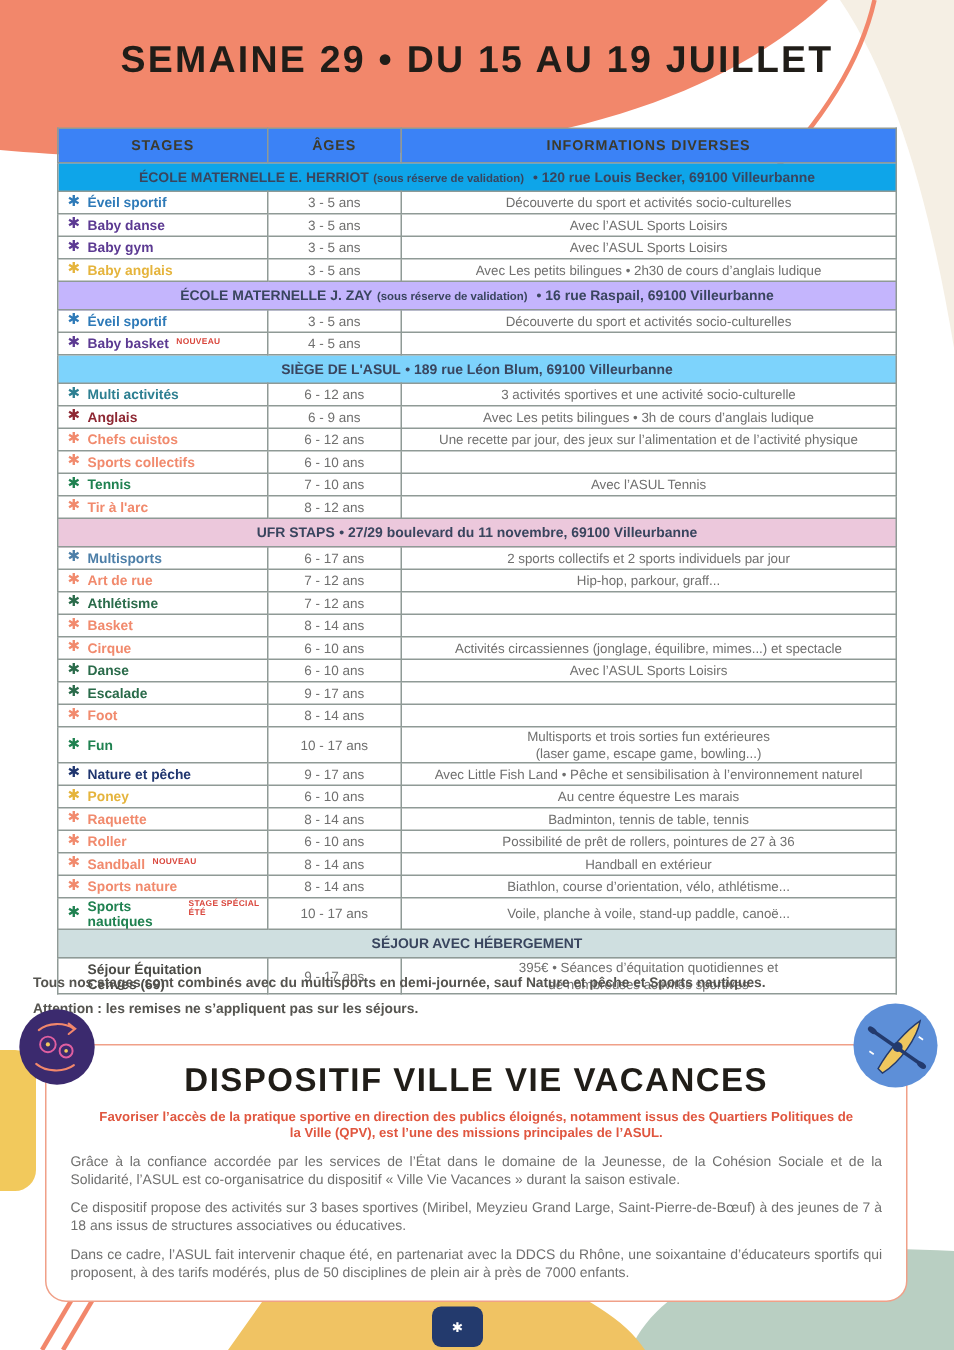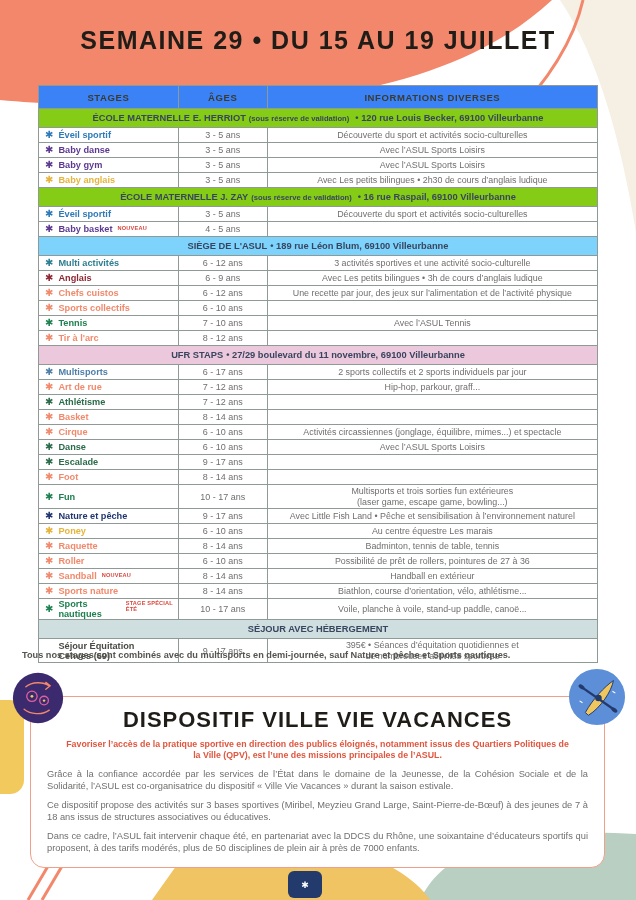--- a/index.html
+++ b/index.html
@@ -90,21 +90,21 @@
         </colgroup>
       <thead>
         <tr class="head-row">
           <th>STAGES</th>
           <th>ÂGES</th>
           <th>INFORMATIONS DIVERSES</th>
         </tr>
       </thead>
       <tbody>
           <tr>
-            <td colspan="3" class="section-cell" style="background: #84cc16;"><span class="sec-title">ÉCOLE MATERNELLE E. HERRIOT</span><span class="sec-note">(sous réserve de validation)</span><span class="sec-addr">• 120 rue Louis Becker, 69100 Villeurbanne</span></td>
+            <td colspan="3" class="section-cell" style="background: #0ea5e9;"><span class="sec-title">ÉCOLE MATERNELLE E. HERRIOT</span><span class="sec-note">(sous réserve de validation)</span><span class="sec-addr">• 120 rue Louis Becker, 69100 Villeurbanne</span></td>
           </tr>
           <tr class="stage-row">
             <td class="stage-cell">
               <div class="stage-flex">
                 <span class="star" style="color: rgb(46, 122, 184);">✱</span>
                 <span class="stage-name" style="color: rgb(46, 122, 184);">Éveil sportif</span>
               </div>
             </td>
             <td class="age-cell">3 - 5 ans</td>
             <td class="info-cell">Découverte du sport et activités socio-culturelles</td>
@@ -133,21 +133,21 @@
             <td class="stage-cell">
               <div class="stage-flex">
                 <span class="star" style="color: rgb(229, 180, 60);">✱</span>
                 <span class="stage-name" style="color: rgb(229, 180, 60);">Baby anglais</span>
               </div>
             </td>
             <td class="age-cell">3 - 5 ans</td>
             <td class="info-cell">Avec Les petits bilingues • 2h30 de cours d’anglais ludique</td>
           </tr>
           <tr>
-            <td colspan="3" class="section-cell" style="background: #84cc16;"><span class="sec-title">ÉCOLE MATERNELLE J. ZAY</span><span class="sec-note">(sous réserve de validation)</span><span class="sec-addr">• 16 rue Raspail, 69100 Villeurbanne</span></td>
+            <td colspan="3" class="section-cell" style="background: #c4b5fd;"><span class="sec-title">ÉCOLE MATERNELLE J. ZAY</span><span class="sec-note">(sous réserve de validation)</span><span class="sec-addr">• 16 rue Raspail, 69100 Villeurbanne</span></td>
           </tr>
           <tr class="stage-row">
             <td class="stage-cell">
               <div class="stage-flex">
                 <span class="star" style="color: rgb(46, 122, 184);">✱</span>
                 <span class="stage-name" style="color: rgb(46, 122, 184);">Éveil sportif</span>
               </div>
             </td>
             <td class="age-cell">3 - 5 ans</td>
             <td class="info-cell">Découverte du sport et activités socio-culturelles</td>
@@ -406,20 +406,21 @@
             <td class="age-cell">9 - 17 ans</td>
             <td class="info-cell">395€ • Séances d’équitation quotidiennes et
 de nombreuses activités sportives</td>
           </tr>
         </tbody>
     </table>
   </div>
 
   <div class="notes">
     <p>Tous nos stages sont combinés avec du multisports en demi-journée, sauf Nature et pêche et Sports nautiques.</p>
+    <p>Attention : les remises ne s’appliquent pas sur les séjours.</p>
   </div>
 
   <div class="vvv-box">
     <p class="vvv-title">DISPOSITIF VILLE VIE VACANCES</p>
     <p class="vvv-highlight">Favoriser l’accès de la pratique sportive en direction des publics éloignés, notamment issus des Quartiers Politiques de la Ville (QPV), est l’une des missions principales de l’ASUL.</p>
     <p class="body-par">Grâce à la confiance accordée par les services de l’État dans le domaine de la Jeunesse, de la Cohésion Sociale et de la Solidarité, l’ASUL est co-organisatrice du dispositif « Ville Vie Vacances » durant la saison estivale.</p>
     <p class="body-par">Ce dispositif propose des activités sur 3 bases sportives (Miribel, Meyzieu Grand Large, Saint-Pierre-de-Bœuf) à des jeunes de 7 à 18 ans issus de structures associatives ou éducatives.</p>
     <p class="body-par">Dans ce cadre, l’ASUL fait intervenir chaque été, en partenariat avec la DDCS du Rhône, une soixantaine d’éducateurs sportifs qui proposent, à des tarifs modérés, plus de 50 disciplines de plein air à près de 7000 enfants.</p>
   </div>
 

